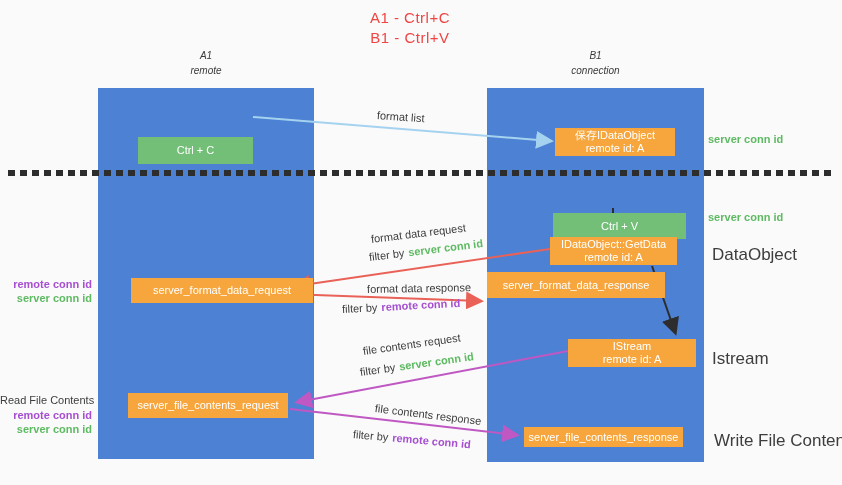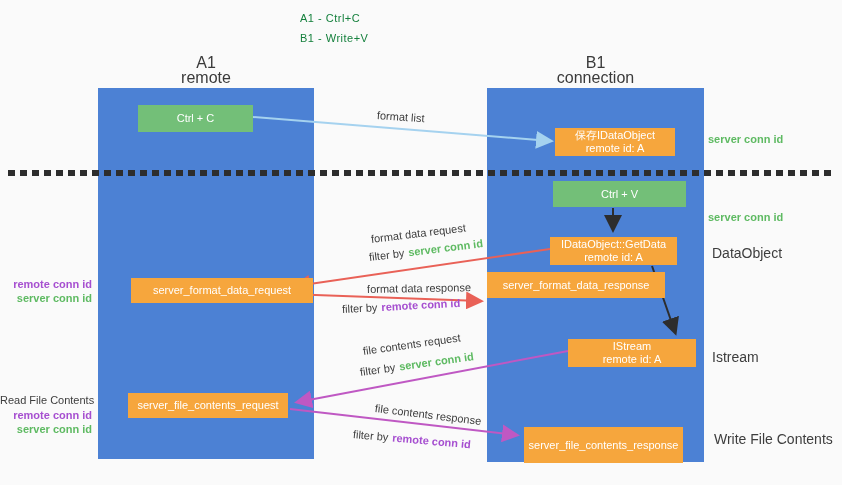--- a/index.html
+++ b/index.html
@@ -1,59 +1,59 @@
 <!DOCTYPE html>
 <html><head>
 <meta charset="utf-8">
 <style>
   html,body{margin:0;padding:0;background:#fafafa;}
   .canvas{
     position:relative;width:842px;height:485px;background:#fafafa;overflow:hidden;
     font-family:"Liberation Sans", sans-serif;color:#3d3d3d;
   }
-  .title{position:absolute;left:300px;top:8px;width:220px;text-align:left;
-    font-size:11px;line-height:20px;color:#15803d;letter-spacing:.5px;}
+  .title{position:absolute;left:300px;top:8px;width:220px;text-align:center;
+    font-size:15px;line-height:20px;color:#ef4444;letter-spacing:.5px;}
   .lane{position:absolute;background:#4c81d4;}
   .lane-left{left:98px;top:88px;width:216px;height:371px;}
   .lane-right{left:487px;top:88px;width:217px;height:374px;}
-  .lane-header{position:absolute;top:55px;text-align:center;font-size:16px;line-height:15px;color:#3a3a3a;}
+  .lane-header{position:absolute;top:48px;text-align:center;font-size:10px;line-height:15px;color:#3a3a3a;font-style:italic;}
   .lh-left{left:98px;width:216px;}
   .lh-right{left:487px;width:217px;text-align:center;}
   .divider{position:absolute;left:8px;top:170px;width:826px;height:6px;
     background:repeating-linear-gradient(90deg,#2d2d2d 0 7px,transparent 7px 12px);}
   .overlay{position:absolute;left:0;top:0;pointer-events:none;}
   .node{position:absolute;display:flex;align-items:center;justify-content:center;
     color:#fff;font-size:11px;line-height:13px;text-align:center;box-sizing:border-box;}
-  .green{background:#73bf78;}
+  .green{background:#73bf78;margin-top:32px;}
   .orange{background:#f6a63d;}
   .n-ctrlc{left:138px;top:105px;width:115px;height:27px;}
   .n-save{left:555px;top:128px;width:120px;height:28px;}
   .n-ctrlv{left:553px;top:181px;width:133px;height:26px;}
   .n-getdata{left:550px;top:237px;width:127px;height:28px;justify-content:center;}
   .n-freq{left:131px;top:278px;width:182px;height:25px;}
   .n-fresp{left:487px;top:272px;width:178px;height:26px;}
   .n-istream{left:568px;top:339px;width:128px;height:28px;}
   .n-fcreq{left:128px;top:393px;width:160px;height:25px;}
-  .n-fcresp{left:524px;top:427px;width:159px;height:36px;text-align:right;}
+  .n-fcresp{left:524px;top:427px;width:159px;height:20px;text-align:right;}
   .flow{position:absolute;font-size:11px;white-space:nowrap;color:#3d3d3d;transform-origin:left center;}
   .g{color:#5eba62;font-weight:bold;}
   .p{color:#a64fd0;font-weight:bold;}
   .gap{margin-left:4px;}
-  .side{position:absolute;font-size:14px;white-space:nowrap;color:#3d3d3d;}
+  .side{position:absolute;font-size:17px;white-space:nowrap;color:#3d3d3d;}
   .side-g{color:#5eba62;font-weight:bold;font-size:11px;}
   .leftcol{position:absolute;left:0;width:92px;text-align:right;font-size:11px;line-height:14px;white-space:nowrap;}
 </style>
 </head>
 <body>
 
 <div class="canvas">
 
   <div class="title">
     <div>A1 - Ctrl+C</div>
-    <div>B1 - Write+V</div>
+    <div>B1 - Ctrl+V</div>
   </div>
 
   <div class="lane-header lh-left">
     <div>A1</div>
     <div>remote</div>
   </div>
   <div class="lane-header lh-right">
     <div>B1</div>
     <div>connection</div>
   </div>

